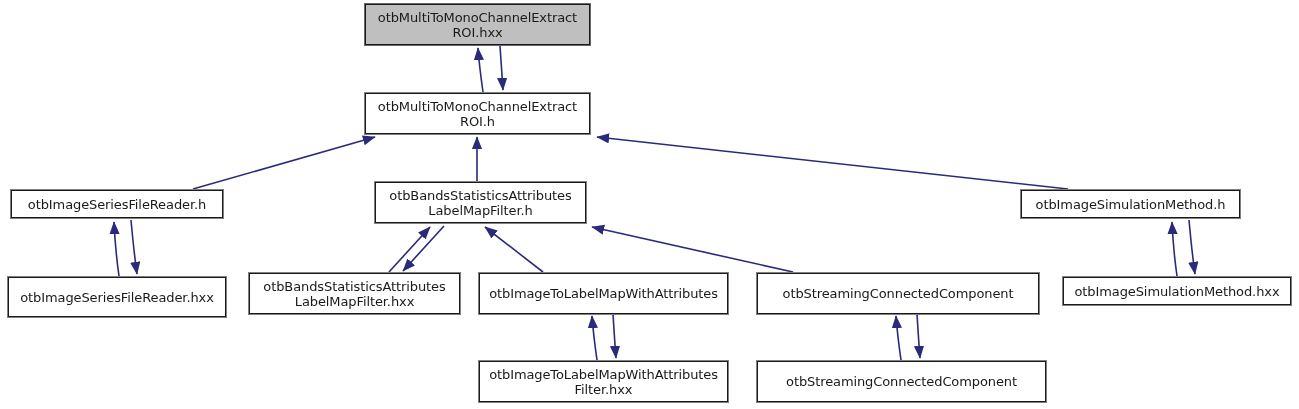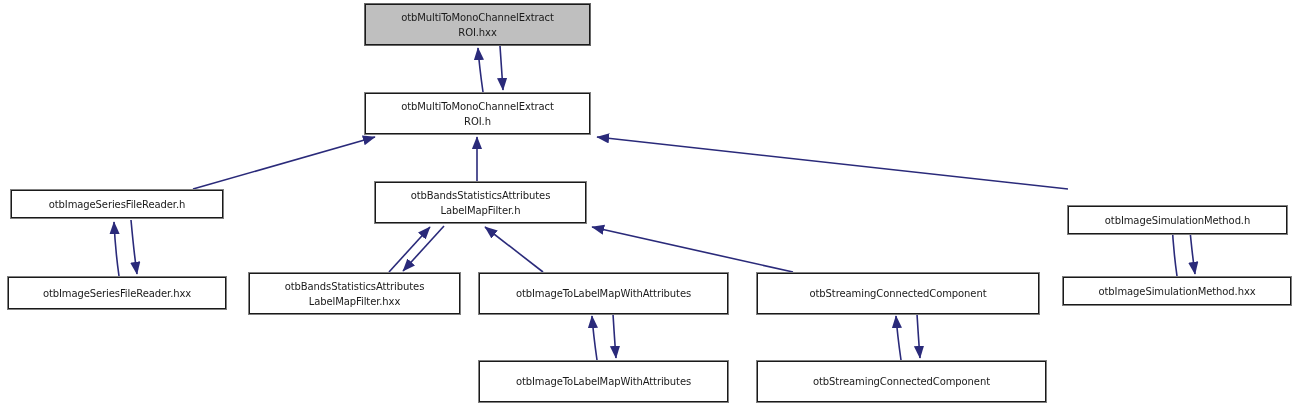--- a/index.html
+++ b/index.html
@@ -27,21 +27,21 @@
     position: absolute;
     box-sizing: border-box;
     display: flex;
     align-items: center;
     justify-content: center;
     text-align: center;
     border: 1px solid #1a1a1a;
     outline: 1px solid #808080;
     background: #ffffff;
     color: #1a1a1a;
-    font-size: 10px;
+    font-size: 13px;
     line-height: 15px;
     letter-spacing: -0.1px;
     padding: 1px 3px;
     z-index: 5;
   }
   .node.highlight {
     background: #bfbfbf;
     border: 1px solid #1a1a1a;
     outline: 1px solid #666666;
   }
@@ -98,24 +98,24 @@
       </div>
       <div class="node" style="left: 11px; top: 190px; width: 212px; height: 28px;">
         <span>otbImageSeriesFileReader.h</span>
       </div>
       <div class="node" style="left: 375px; top: 182px; width: 211px; height: 41px;">
         <span>
           <div>otbBandsStatisticsAttributes</div>
           <div>LabelMapFilter.h</div>
         </span>
       </div>
-      <div class="node" style="left: 1068px; top: 190px; width: 219px; height: 28px; margin-top: 16px;">
+      <div class="node" style="left: 1021px; top: 190px; width: 219px; height: 28px;">
         <span>otbImageSimulationMethod.h</span>
       </div>
-      <div class="node" style="left: 8px; top: 277px; width: 218px; height: 32px;">
+      <div class="node" style="left: 8px; top: 277px; width: 218px; height: 40px;">
         <span>otbImageSeriesFileReader.hxx</span>
       </div>
       <div class="node" style="left: 249px; top: 273px; width: 211px; height: 41px;">
         <span>
           <div>otbBandsStatisticsAttributes</div>
           <div>LabelMapFilter.hxx</div>
         </span>
       </div>
       <div class="node" style="left: 479px; top: 273px; width: 249px; height: 41px;">
         <span>
@@ -126,20 +126,21 @@
         <span>
           <div>otbStreamingConnectedComponent</div>
         </span>
       </div>
       <div class="node" style="left: 1063px; top: 277px; width: 228px; height: 28px;">
         <span>otbImageSimulationMethod.hxx</span>
       </div>
       <div class="node" style="left: 479px; top: 361px; width: 249px; height: 41px;">
         <span>
           <div>otbImageToLabelMapWithAttributes</div>
+          <div>Filter.hxx</div>
         </span>
       </div>
       <div class="node" style="left: 757px; top: 361px; width: 289px; height: 41px;">
         <span>
           <div>otbStreamingConnectedComponent</div>
         </span>
       </div>
     </div>
 
 </div>

